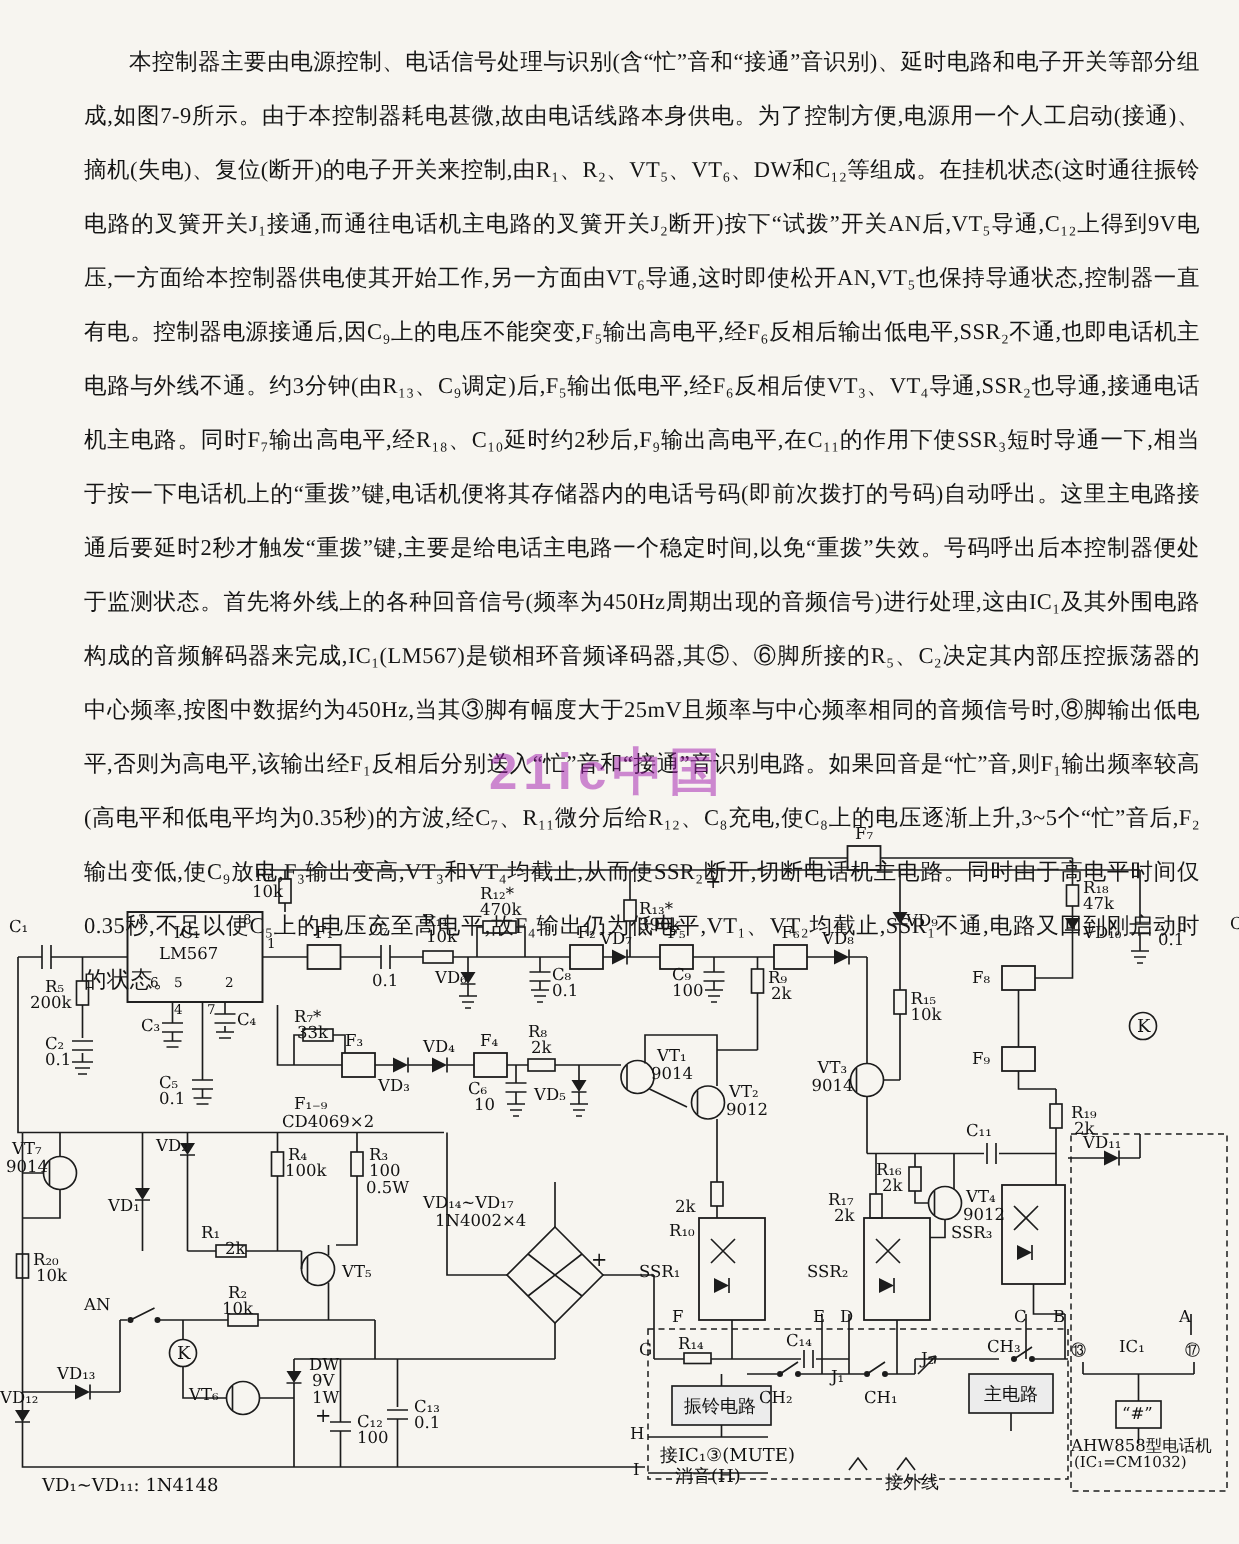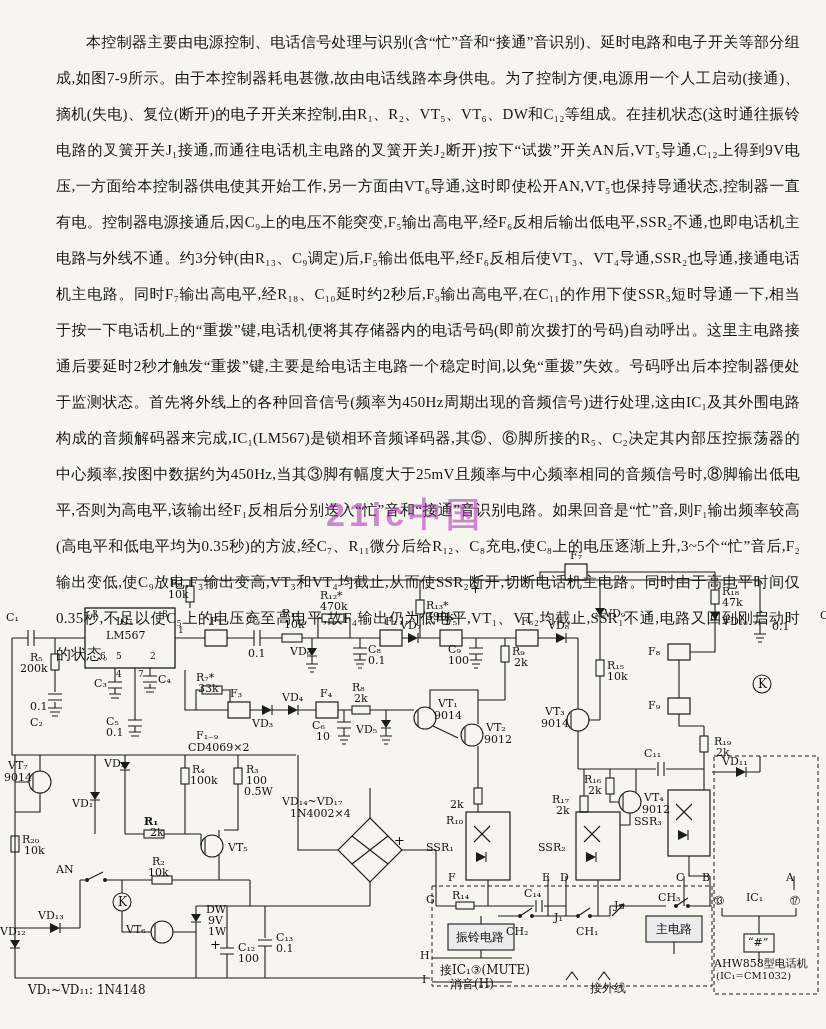--- a/index.html
+++ b/index.html
@@ -142,21 +142,21 @@
         <span class="lbl" style="left: 116px; top: 66px;">IC₁</span>
         <span class="lbl" style="left: 106px; top: 80px;">LM567</span>
         <span class="lbl" style="left: 100px; top: 102px; font-size: 9px;">6</span>
         <span class="lbl" style="left: 116px; top: 102px; font-size: 9px;">5</span>
         <span class="lbl" style="left: 150px; top: 102px; font-size: 9px;">2</span>
         <span class="lbl" style="left: 178px; top: 76px; font-size: 9px;">1</span>
         <span class="lbl" style="left: 116px; top: 120px; font-size: 9px;">4</span>
         <span class="lbl" style="left: 138px; top: 120px; font-size: 9px;">7</span>
         <span class="lbl" style="left: 30px; top: 102px;">R₅</span>
         <span class="lbl" style="left: 20px; top: 113px;">200k</span>
-        <span class="lbl" style="left: 30px; top: 140px; margin-top: 27px;">C₂</span>
+        <span class="lbl" style="left: 30px; top: 140px;">C₂</span>
         <span class="lbl" style="left: 30px; top: 151px;">0.1</span>
         <span class="lbl" style="left: 158px; top: 124px;">C₄</span>
         <span class="lbl" style="left: 94px; top: 128px;">C₃</span>
         <span class="lbl" style="left: 106px; top: 166px;">C₅</span>
         <span class="lbl" style="left: 106px; top: 177px;">0.1</span>
         <span class="lbl" style="left: 210px; top: 66px;">F₁</span>
         <span class="lbl" style="left: 246px; top: 64px;">C₇</span>
         <span class="lbl" style="left: 248px; top: 98px;">0.1</span>
         <span class="lbl" style="left: 282px; top: 58px;">R₁₁</span>
         <span class="lbl" style="left: 284px; top: 69px;">10k</span>
@@ -208,21 +208,21 @@
         <span class="lbl" style="left: 4px; top: 222px;">9014</span>
         <span class="lbl" style="left: 72px; top: 248px;">VD₁</span>
         <span class="lbl" style="left: 104px; top: 208px;">VD₂</span>
         <span class="lbl" style="left: 192px; top: 214px;">R₄</span>
         <span class="lbl" style="left: 190px; top: 225px;">100k</span>
         <span class="lbl" style="left: 246px; top: 214px;">R₃</span>
         <span class="lbl" style="left: 246px; top: 225px;">100</span>
         <span class="lbl" style="left: 244px; top: 236px;">0.5W</span>
         <span class="lbl" style="left: 22px; top: 284px;">R₂₀</span>
         <span class="lbl" style="left: 24px; top: 295px;">10k</span>
-        <span class="lbl" style="left: 144px; top: 266px; font-weight: bold;">R₁</span>
+        <span class="lbl" style="left: 134px; top: 266px;">R₁</span>
         <span class="lbl" style="left: 150px; top: 277px;">2k</span>
         <span class="lbl" style="left: 228px; top: 292px;">VT₅</span>
         <span class="lbl" style="left: 56px; top: 314px;">AN</span>
         <span class="lbl" style="left: 152px; top: 306px;">R₂</span>
         <span class="lbl" style="left: 148px; top: 317px;">10k</span>
         <span class="lbl" style="left: 118px; top: 346px; font-size: 12px;">K</span>
         <span class="lbl" style="left: 126px; top: 374px;">VT₆</span>
         <span class="lbl" style="left: 206px; top: 354px;">DW</span>
         <span class="lbl" style="left: 208px; top: 365px;">9V</span>
         <span class="lbl" style="left: 208px; top: 376px;">1W</span>

